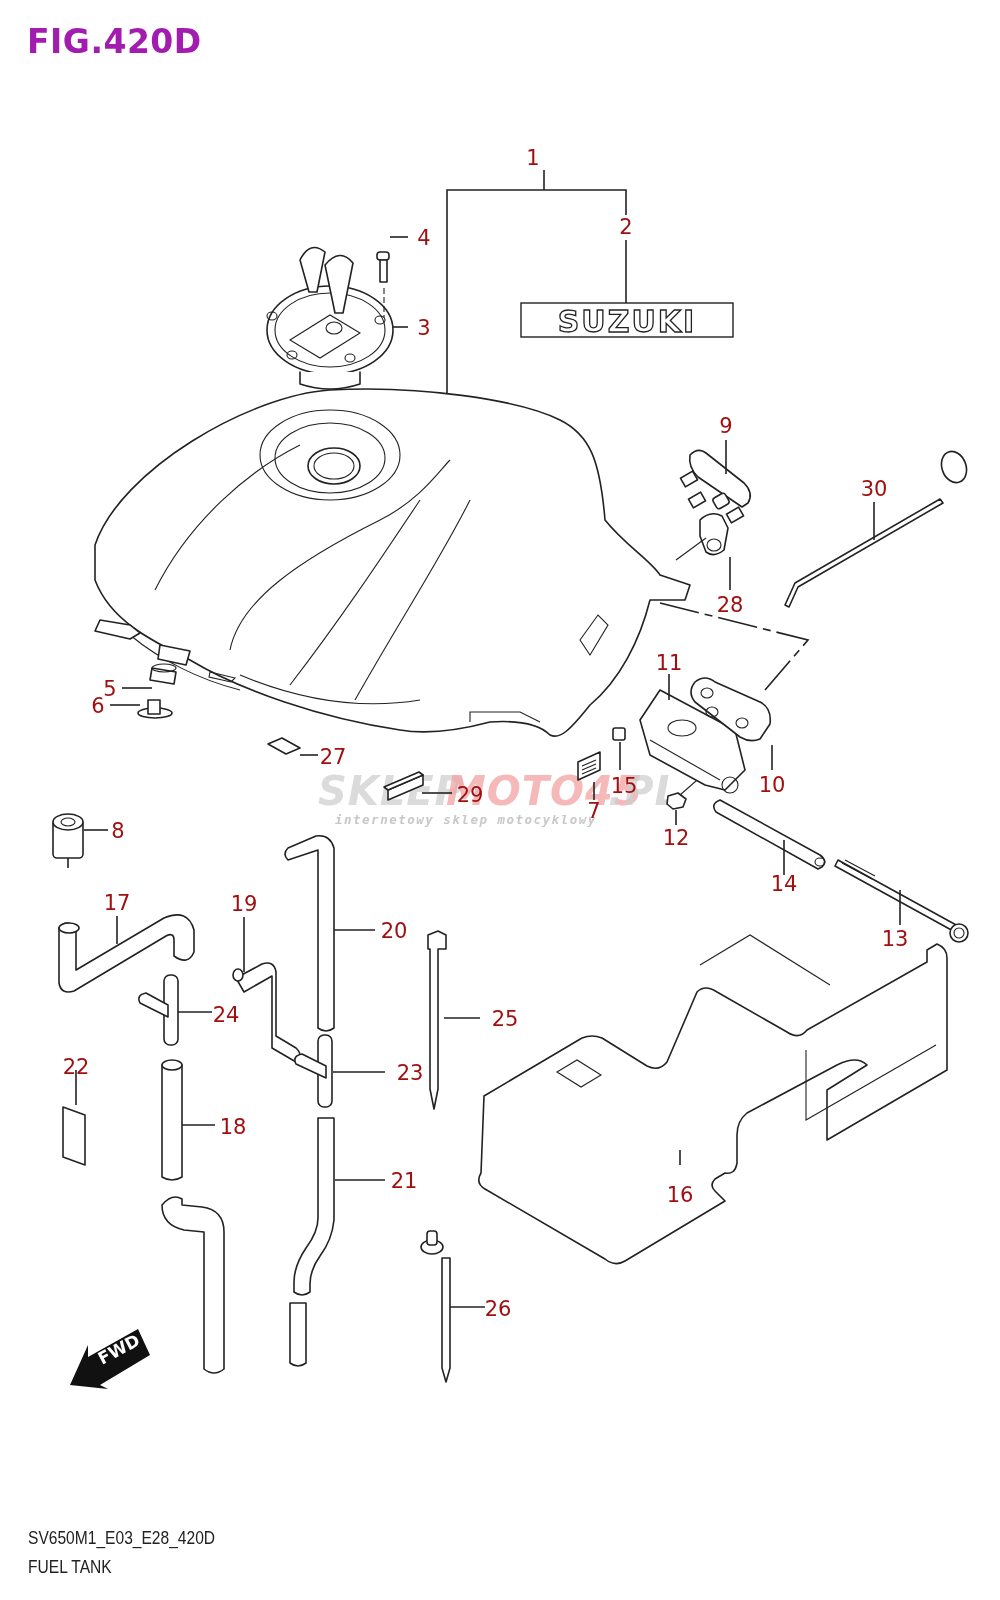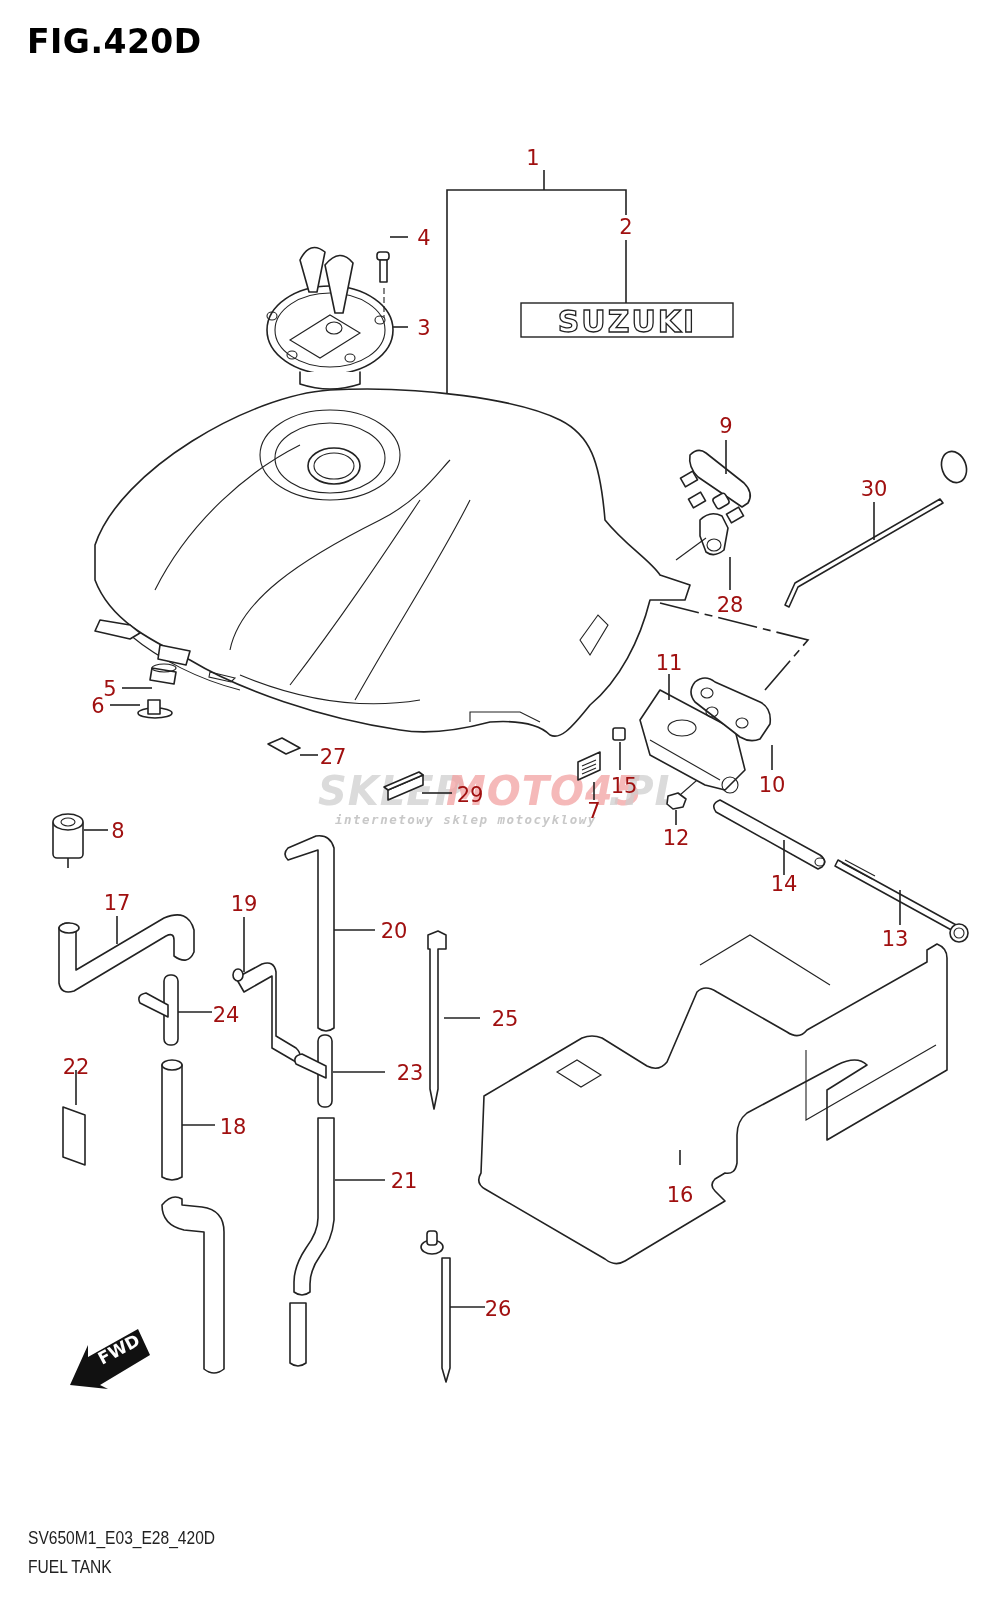--- a/index.html
+++ b/index.html
@@ -1,17 +1,17 @@
 <!DOCTYPE html>
 <html><head>
 <meta charset="utf-8">
 <style>
   html, body { margin: 0; padding: 0; background: #ffffff; }
   body { width: 1000px; height: 1600px; position: relative; overflow: hidden; font-family: "Liberation Sans", sans-serif; }
-  .fig-title { position: absolute; left: 27px; top: 22px; font-family: "DejaVu Sans", sans-serif; font-weight: bold; font-size: 33px; color: #000000; letter-spacing: 0.5px; }
+  .fig-title { position: absolute; left: 27px; top: 22px; font-family: "DejaVu Sans", sans-serif; font-weight: bold; font-size: 33px; color: #a21caf; letter-spacing: 0.5px; }
   .footer-code { position: absolute; left: 28px; top: 1527px; font-family: "Liberation Sans", sans-serif; font-size: 19px; color: #222; transform: scaleX(0.82); transform-origin: left top; }
   .footer-name { position: absolute; left: 28px; top: 1556px; font-family: "Liberation Sans", sans-serif; font-size: 19px; color: #222; transform: scaleX(0.82); transform-origin: left top; }
   svg#diagram { position: absolute; left: 0; top: 0; }
   .callout { font-family: "DejaVu Sans", sans-serif; font-size: 21px; fill: #a01010; }
   .ln { stroke: #222; stroke-width: 1.6; fill: none; }
   .part { stroke: #222; stroke-width: 1.6; fill: #fff; stroke-linejoin: round; stroke-linecap: round; }
   .thin { stroke: #222; stroke-width: 1.1; fill: none; }
   .wm-big { font-family: "DejaVu Sans", sans-serif; font-weight: bold; font-style: italic; font-size: 40px; fill: #cfcfcf; opacity: 0.75; letter-spacing: 1px; }
   .wm-red { fill: #f2a2a2; }
   .wm-small { font-family: "DejaVu Sans Mono", monospace; font-weight: bold; font-style: italic; font-size: 12.5px; fill: #c8c8c8; letter-spacing: 1.5px; }

